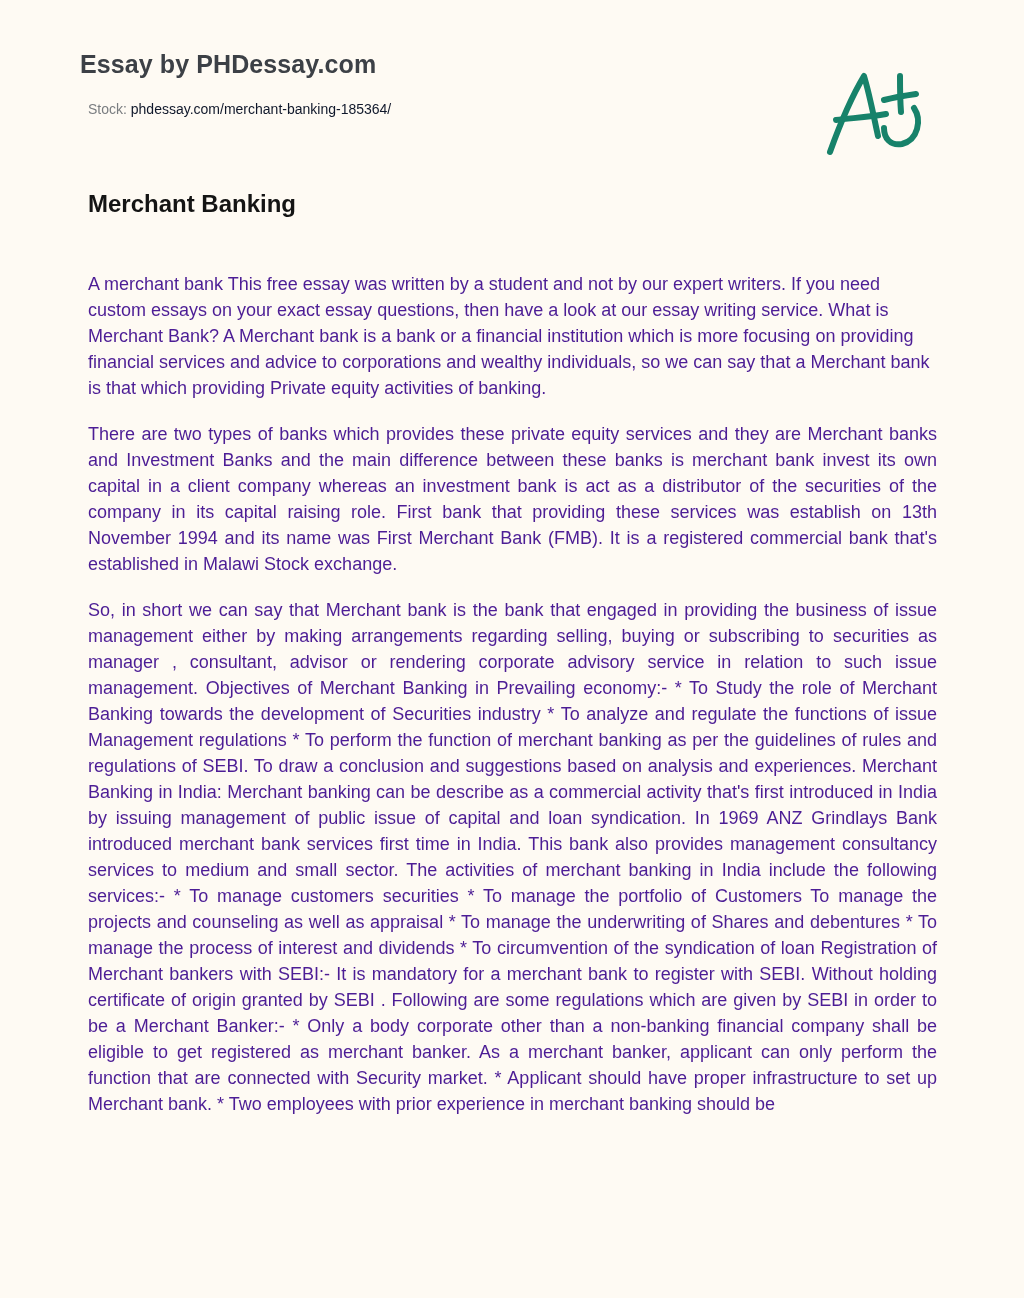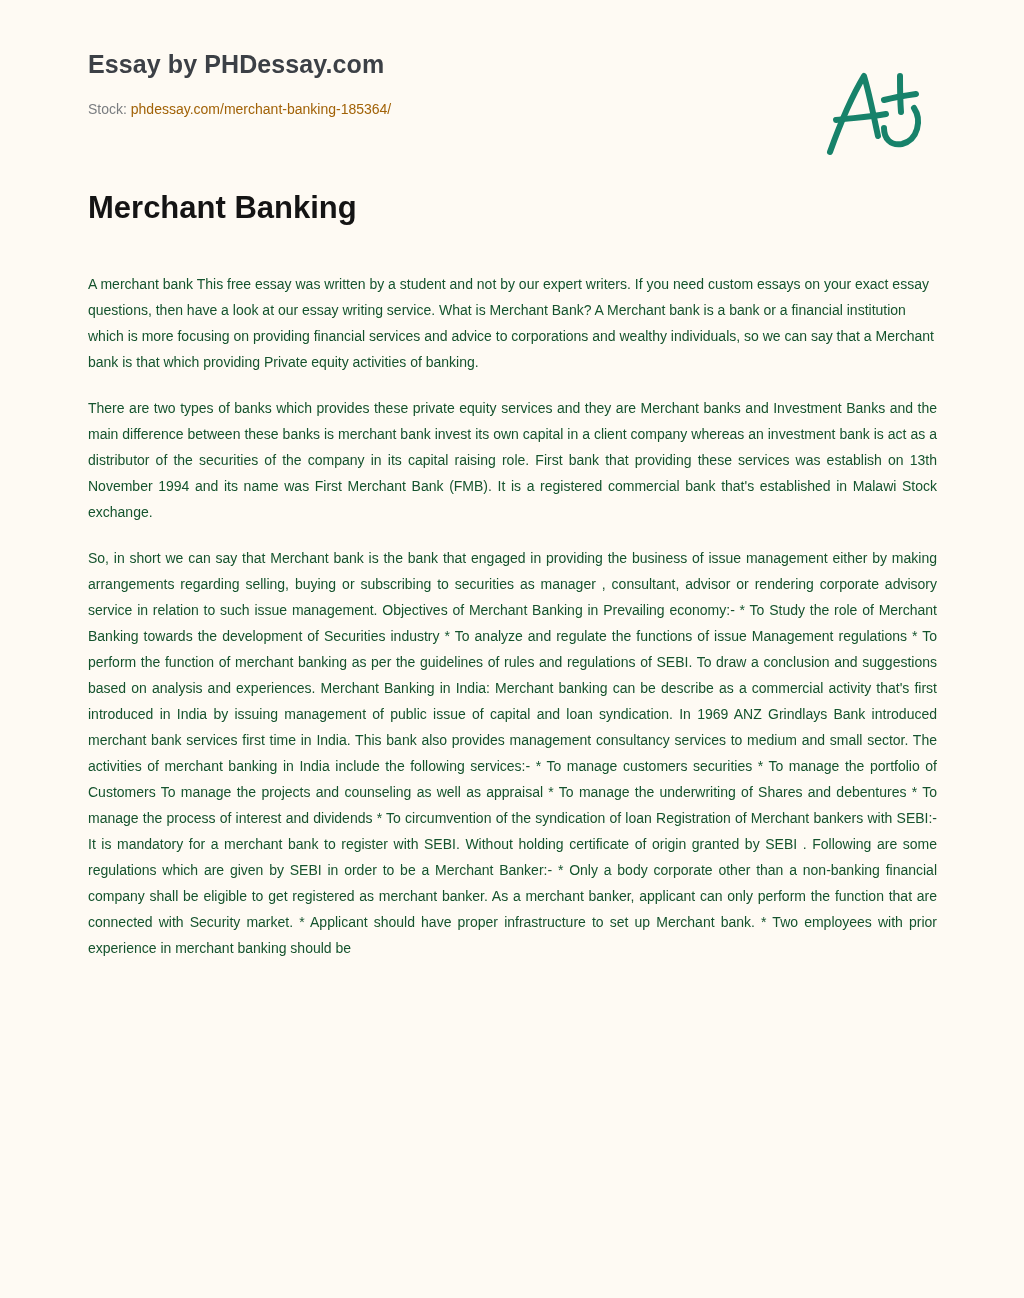--- a/index.html
+++ b/index.html
@@ -4,43 +4,43 @@
 <style>
   html, body { margin: 0; padding: 0; }
   body {
     width: 1024px; height: 1298px; overflow: hidden;
     background: #fefaf3;
     font-family: "Liberation Sans", sans-serif;
     color: #1f1f1f;
     position: relative;
   }
   .site-title {
-    position: absolute; left: 88px; top: 50px;
+    position: absolute; left: 80px; top: 50px;
     font-size: 25px; font-weight: bold; color: #3c4046;
     margin: 0; letter-spacing: 0.1px;
   }
   .source {
     position: absolute; left: 88px; top: 101px;
     font-size: 14px; color: #7a7d80;
   }
-  .source a { color: #a16207; text-decoration: none; }
+  .source a { color: #0f172a; text-decoration: none; }
   .logo {
     position: absolute; left: 822px; top: 62px; width: 110px; height: 100px;
   }
   .page-title {
     position: absolute; left: 88px; top: 190px;
-    margin: 0; font-size: 31px; font-weight: bold; color: #141414;
+    margin: 0; font-size: 24px; font-weight: bold; color: #141414;
   }
   .essay {
     position: absolute; left: 88px; top: 271px; width: 849px;
   }
   .essay p {
     margin: 0 0 20px 0;
-    font-size: 14px; line-height: 26px;
-    text-align: justify; color: #14532d;
+    font-size: 18px; line-height: 26px;
+    text-align: justify; color: #4c1d95;
   }
   .essay p.first { text-align: left; }
 </style>
 </head>
 <body>
 
 <h2 class="site-title">Essay by PHDessay.com</h2>
 
 <div class="source">
   <span>Stock:</span>

